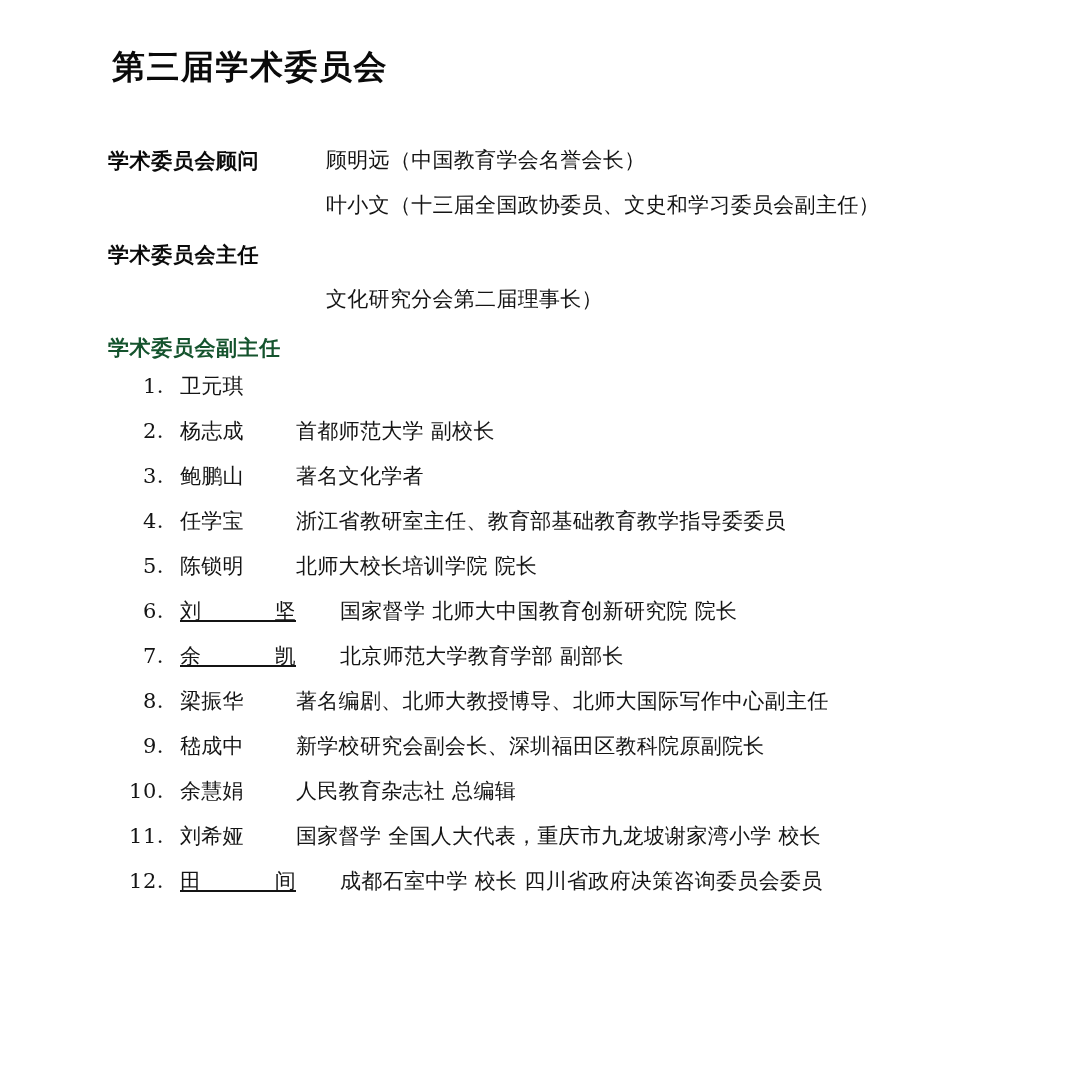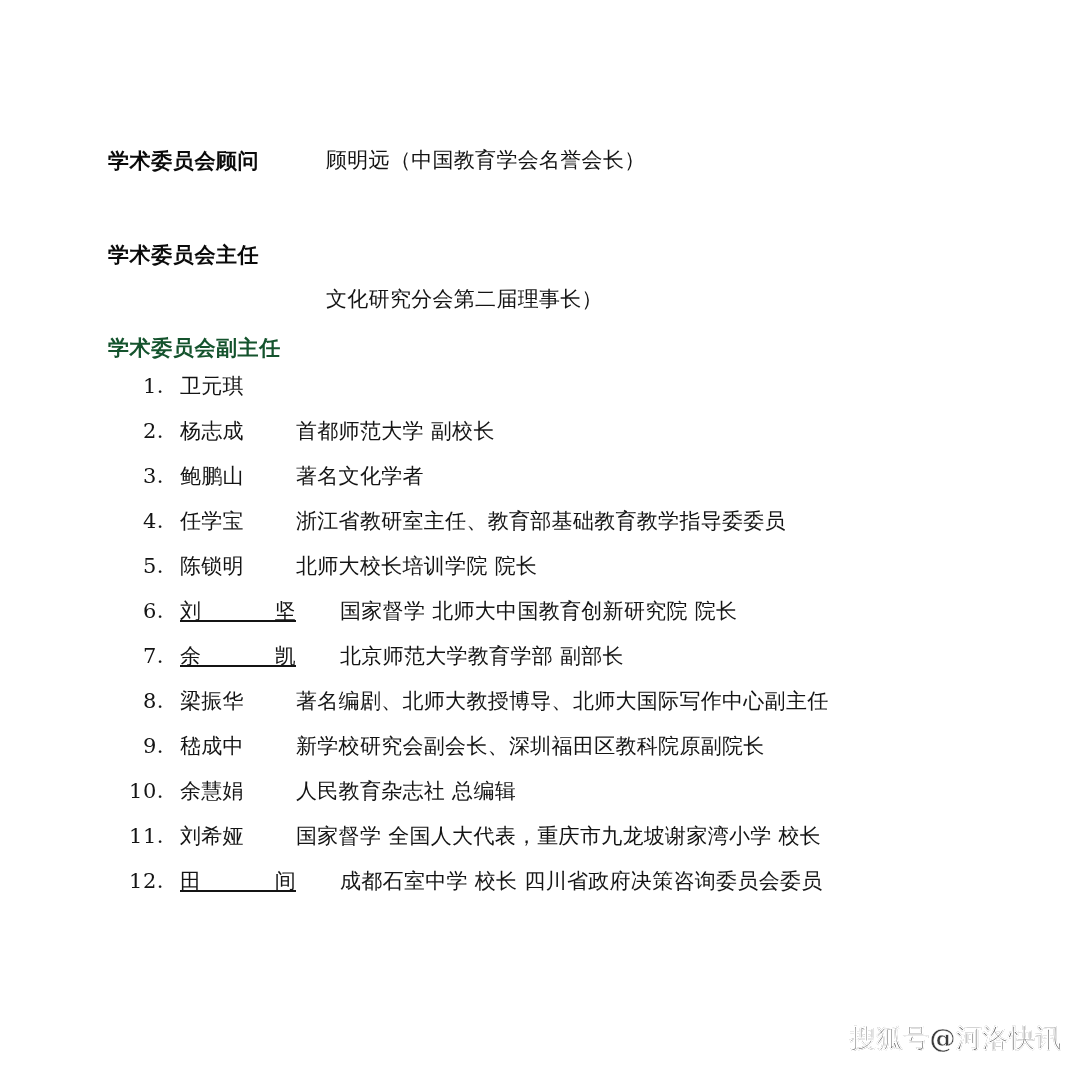--- a/index.html
+++ b/index.html
@@ -151,25 +151,30 @@
   .watermark .wm-inner {
     display: inline-block;
     -webkit-text-stroke: 0.4px #ffffff;
   }
 </style>
 </head>
 <body>
 
 <div class="page">
 
+  <div class="doc-title">第三届学术委员会</div>
 
   <div class="block" style="top:138px;">
     <div class="block-row">
       <div class="block-label">学术委员会顾问</div>
       <div class="block-text">顾明远（中国教育学会名誉会长）</div>
+    </div>
+    <div class="block-row">
+      <div class="block-label empty">学术委员会顾问</div>
+      <div class="block-text">叶小文（十三届全国政协委员、文史和学习委员会副主任）</div>
     </div>
   </div>
 
   <div class="block" style="top:232px;">
     <div class="block-row">
       <div class="block-label">学术委员会主任</div>
     </div>
     <div class="block-row">
       <div class="block-label empty">学术委员会主任</div>
       <div class="block-text">文化研究分会第二届理事长）</div>
@@ -233,17 +238,14 @@
         <span class="member-name">刘希娅</span>
         <span class="member-role">国家督学  全国人大代表，重庆市九龙坡谢家湾小学  校长</span>
       </li>
       <li class="member-row">
         <span class="member-num">12.</span>
         <span class="member-name justify">田间</span>
         <span class="member-role">成都石室中学  校长  四川省政府决策咨询委员会委员</span>
       </li>
     </ol>
 
-  <div class="watermark">
-    <span class="wm-inner">搜狐号@河洛快讯</span>
-  </div>
 
 </div>
 
 </body></html>

